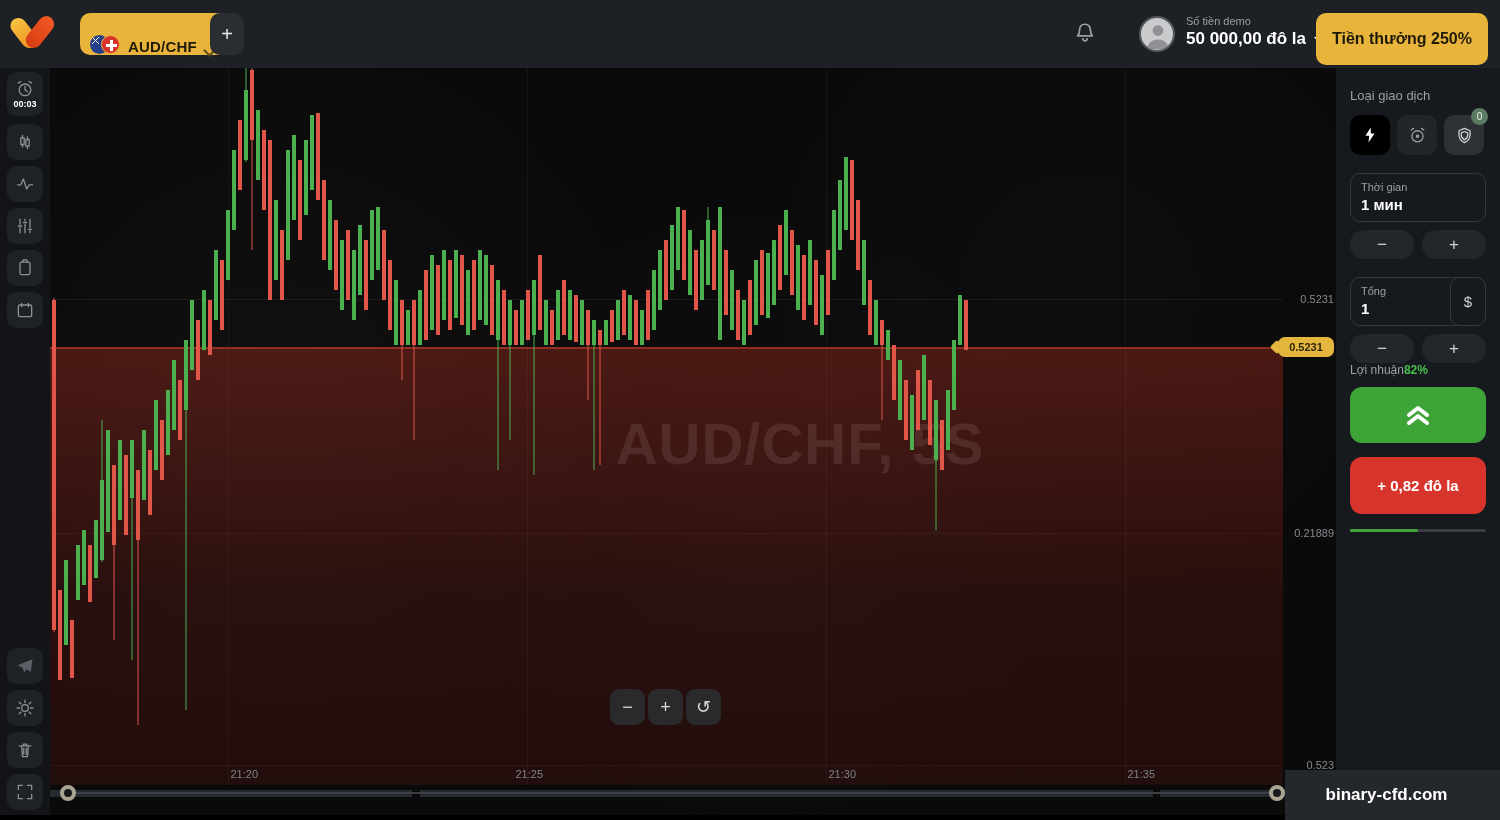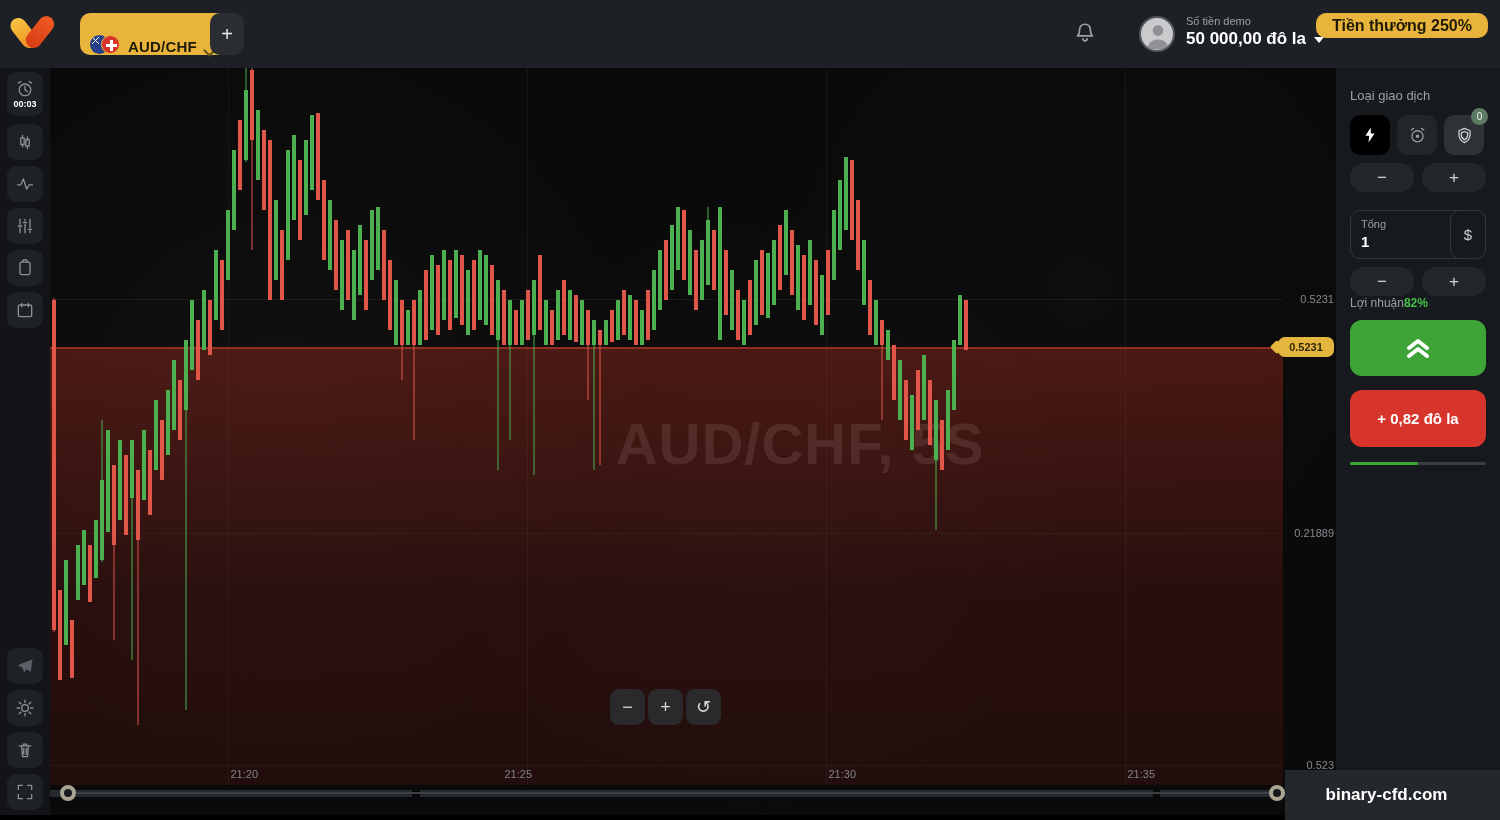--- a/index.html
+++ b/index.html
@@ -32,21 +32,21 @@
              border-radius:10px; color:#e6e8ea; font-size:20px; display:flex; align-items:center;
              justify-content:center; cursor:pointer; }
   .bell { position:absolute; left:1072px; top:21px; width:26px; height:26px; cursor:pointer; }
   .avatar { position:absolute; left:1139px; top:16px; width:36px; height:36px; border-radius:50%;
             background:#c9cbcd; border:2px solid #55575a; overflow:hidden; cursor:pointer; }
   .balance { position:absolute; left:1186px; top:15px; cursor:pointer; }
   .balance .lab { font-size:11px; color:#9aa0a6; }
   .balance .val { font-size:17px; font-weight:bold; color:#fff; margin-top:2px; display:flex; align-items:center; gap:8px; }
   .tri-down { width:0; height:0; border-left:5px solid transparent; border-right:5px solid transparent;
               border-top:6px solid #fff; margin-top:2px; }
-  .bonus-btn { position:absolute; right:12px; top:13px; height:25px; padding:0 16px; background:#e9b43c;
+  .bonus-btn { position:absolute; right:12px; top:13px; height:52px; padding:0 16px; background:#e9b43c;
                border-radius:10px; display:flex; align-items:center; font-size:16px; font-weight:bold;
                color:#1f1a08; cursor:pointer;text-align:center; }
 
   
   .sidebar { position:absolute; left:0; top:68px; width:50px; height:747px; background:#121417; z-index:20; }
   .side-item { position:absolute; left:7px; width:36px; height:36px; background:#1e2226; border-radius:9px;
                display:flex; align-items:center; justify-content:center; cursor:pointer; }
   .side-item.tall { height:44px; flex-direction:column; gap:1px; }
   .timer-text { font-size:9px; font-weight:bold; color:#fff; line-height:9px; }
   .side-item svg { stroke:#8b9096; fill:none; stroke-width:1.6; stroke-linecap:round; stroke-linejoin:round; }
@@ -399,21 +399,21 @@
         <rect x="896" y="322" width="4" height="60" fill="#4caf50"></rect>
         <rect x="902" y="272" width="4" height="70" fill="#4caf50"></rect>
         <rect x="908" y="227" width="4" height="50" fill="#4caf50"></rect>
         <rect x="914" y="232" width="4" height="50" fill="#e0574a"></rect>
       </svg>
     <div id="label-layer">
         <div class="price-lab" style="top: 225px;">0.5231</div>
         <div class="price-lab" style="top: 459px;">0.21889</div>
         <div class="price-lab" style="top: 691px;">0.523</div>
         <div class="time-lab" style="left: 178px;">21:20</div>
-        <div class="time-lab" style="left: 452px;">21:25</div>
+        <div class="time-lab" style="left: 463px;">21:25</div>
         <div class="time-lab" style="left: 776px;">21:30</div>
         <div class="time-lab" style="left: 1075px;">21:35</div>
       </div>
     <div class="price-tag" style="top: 269px;">0.5231</div>
 
     <div class="zoom-bar">
       <div class="zoom-btn">−</div>
       <div class="zoom-btn">+</div>
       <div class="zoom-btn">↺</div>
     </div>
@@ -446,20 +446,24 @@
       </div>
       <div class="type-btn shield">
         <svg width="19" height="19" viewBox="0 0 24 24" fill="none" stroke="#cfd2d5" stroke-width="1.6" stroke-linejoin="round">
           <path d="M12 3l7 3v5c0 5-3 8-7 10-4-2-7-5-7-10V6z"></path>
           <path d="M12 7l4 1.7v2.8c0 3-1.7 4.8-4 6-2.3-1.2-4-3-4-6V8.7z"></path>
         </svg>
         <div class="badge">0</div>
       </div>
     </div>
 
+    <div class="field">
+      <div class="flab">Thời gian</div>
+      <div class="fval">1 мин</div>
+    </div>
     <div class="step-row">
       <div class="step-btn">−</div>
       <div class="step-btn">+</div>
     </div>
 
     <div class="field">
       <div class="flab">Tổng</div>
       <div class="fval">1</div>
       <div class="cur-box">$</div>
     </div>

